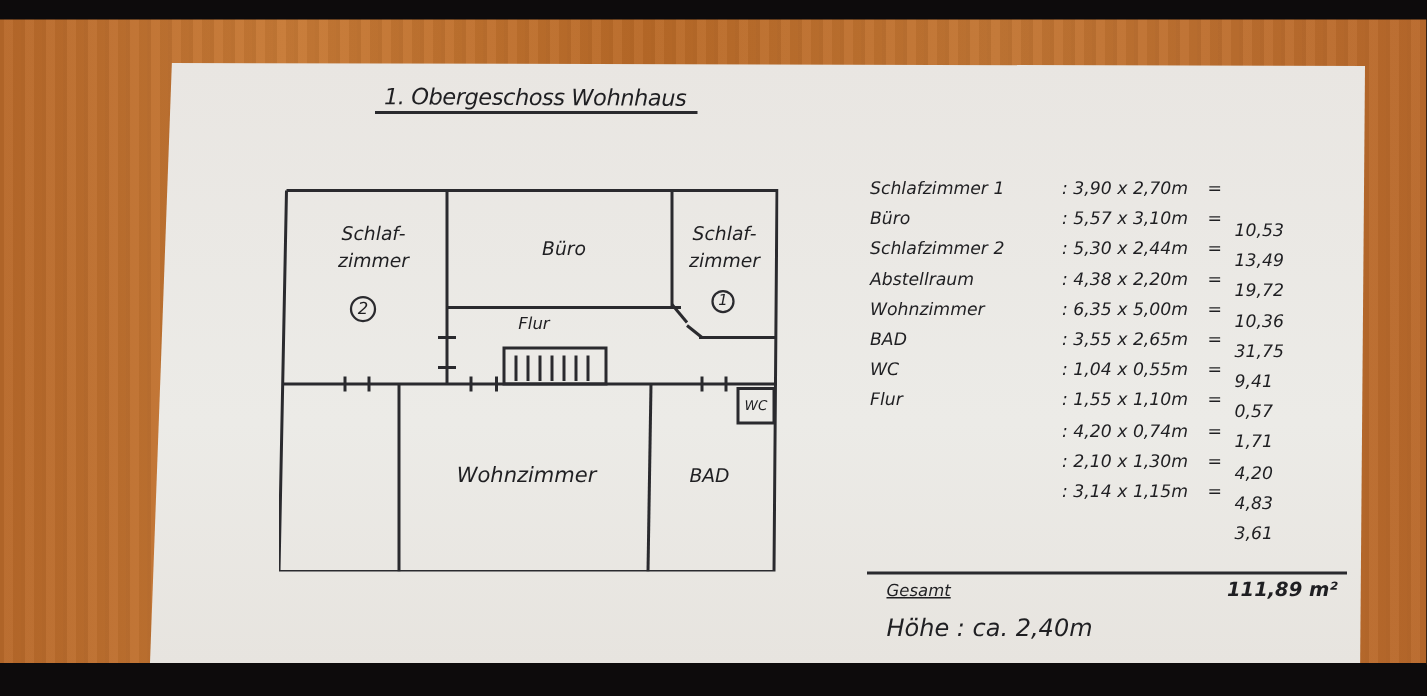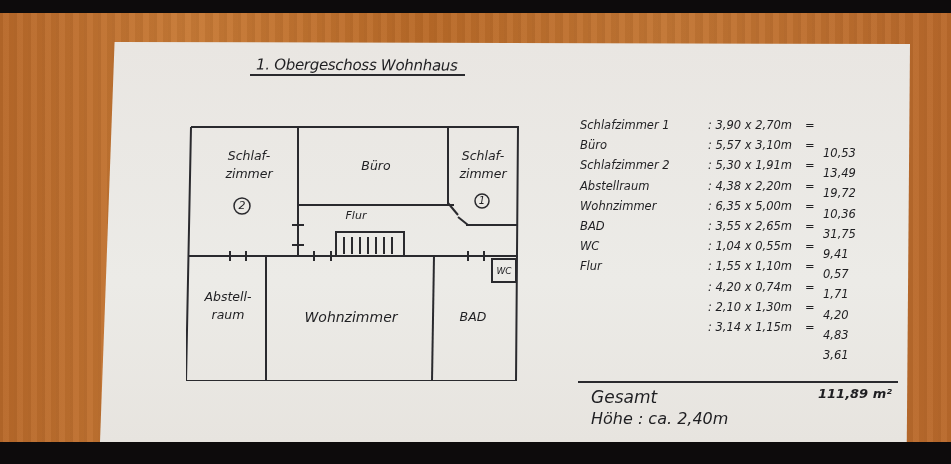--- a/index.html
+++ b/index.html
@@ -32,21 +32,21 @@
   .room-label { position: absolute; font-size: 12.5px; text-align: center; line-height: 18px; }
 
   
   .list { position: absolute; left: 580px; top: 118px; width: 300px; }
   .row { position: relative; height: 20.2px; font-size: 11.5px; white-space: nowrap; }
   .row .name { position: absolute; left: 0; }
   .row .dims { position: absolute; left: 128px; }
   .row .eq { position: absolute; left: 225px; }
   .row .area { position: absolute; left: 243px; margin-top: 28px; }
   .sum-line { position: absolute; left: 578px; top: 381px; width: 320px; height: 2px; background: #2a2a2e; }
-  .total-label { position: absolute; left: 591px; top: 387px; font-size: 17px; }
+  .total-label { position: absolute; left: 591px; top: 387px; font-size: 11px; text-decoration: underline; }
   .total-value { position: absolute; left: 818px; top: 386px; font-size: 13px; font-weight: bold; }
   .height { position: absolute; left: 591px; top: 409px; font-size: 16px; }
   .bottom-bar { position: absolute; left: 0; top: 442px; width: 951px; height: 22px; background: #0d0b0c; }
   .top-bar { position: absolute; left: 0; top: 0; width: 951px; height: 13px; background: #0d0b0c; }
 </style>
 </head>
 <body>
 
 <div class="top-bar"></div>
 <div class="wood"></div>
@@ -103,45 +103,41 @@
 zimmer</div>
   </div>
   <div class="room-label" style="left:49px; top:72px; width:14px; font-size:11px;">2</div>
   <div class="room-label" style="left:150px; top:32px; width:80px;">Büro</div>
   <div class="room-label" style="left:262px; top:22px; width:70px;">
     <div style="white-space:pre-line;">Schlaf-
 zimmer</div>
   </div>
   <div class="room-label" style="left:289px; top:67px; width:14px; font-size:10px;">1</div>
   <div class="room-label" style="left:150px; top:82px; width:40px; font-size:11px;">Flur</div>
-  <div class="room-label" style="left:6px; top:163px; width:72px;">
-    <div style="white-space:pre-line;">Abstell-
-raum</div>
-  </div>
   <div class="room-label" style="left:90px; top:183px; width:150px; font-size:14px;">Wohnzimmer</div>
   <div class="room-label" style="left:252px; top:183px; width:70px;">BAD</div>
   <div class="room-label" style="left:306px; top:137px; width:24px; font-size:9px;">WC</div>
 </div>
 
 <div class="list ink">
   <div class="row">
       <span class="name">Schlafzimmer 1</span>
       <span class="dims">: 3,90 x 2,70m</span>
       <span class="eq">=</span>
       <span class="area">10,53</span>
     </div>
   <div class="row">
       <span class="name">Büro</span>
       <span class="dims">: 5,57 x 3,10m</span>
       <span class="eq">=</span>
       <span class="area">13,49</span>
     </div>
   <div class="row">
       <span class="name">Schlafzimmer 2</span>
-      <span class="dims">: 5,30 x 1,91m</span>
+      <span class="dims">: 5,30 x 2,44m</span>
       <span class="eq">=</span>
       <span class="area">19,72</span>
     </div>
   <div class="row">
       <span class="name">Abstellraum</span>
       <span class="dims">: 4,38 x 2,20m</span>
       <span class="eq">=</span>
       <span class="area">10,36</span>
     </div>
   <div class="row">

